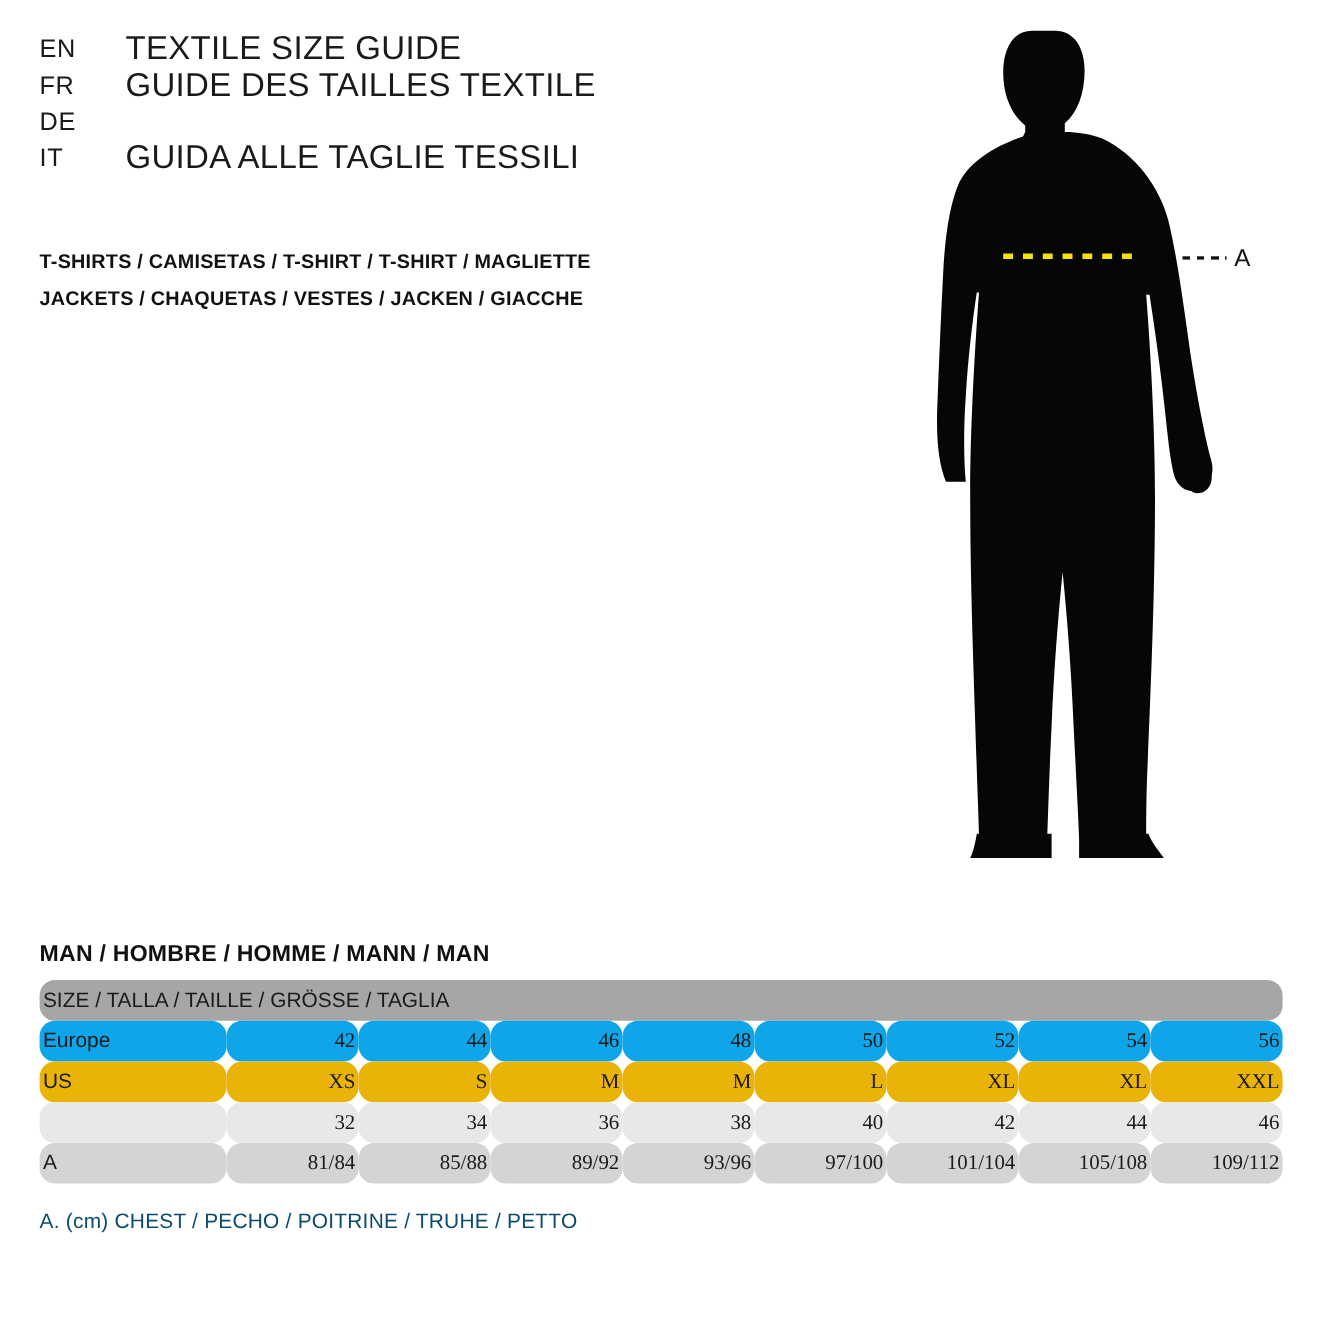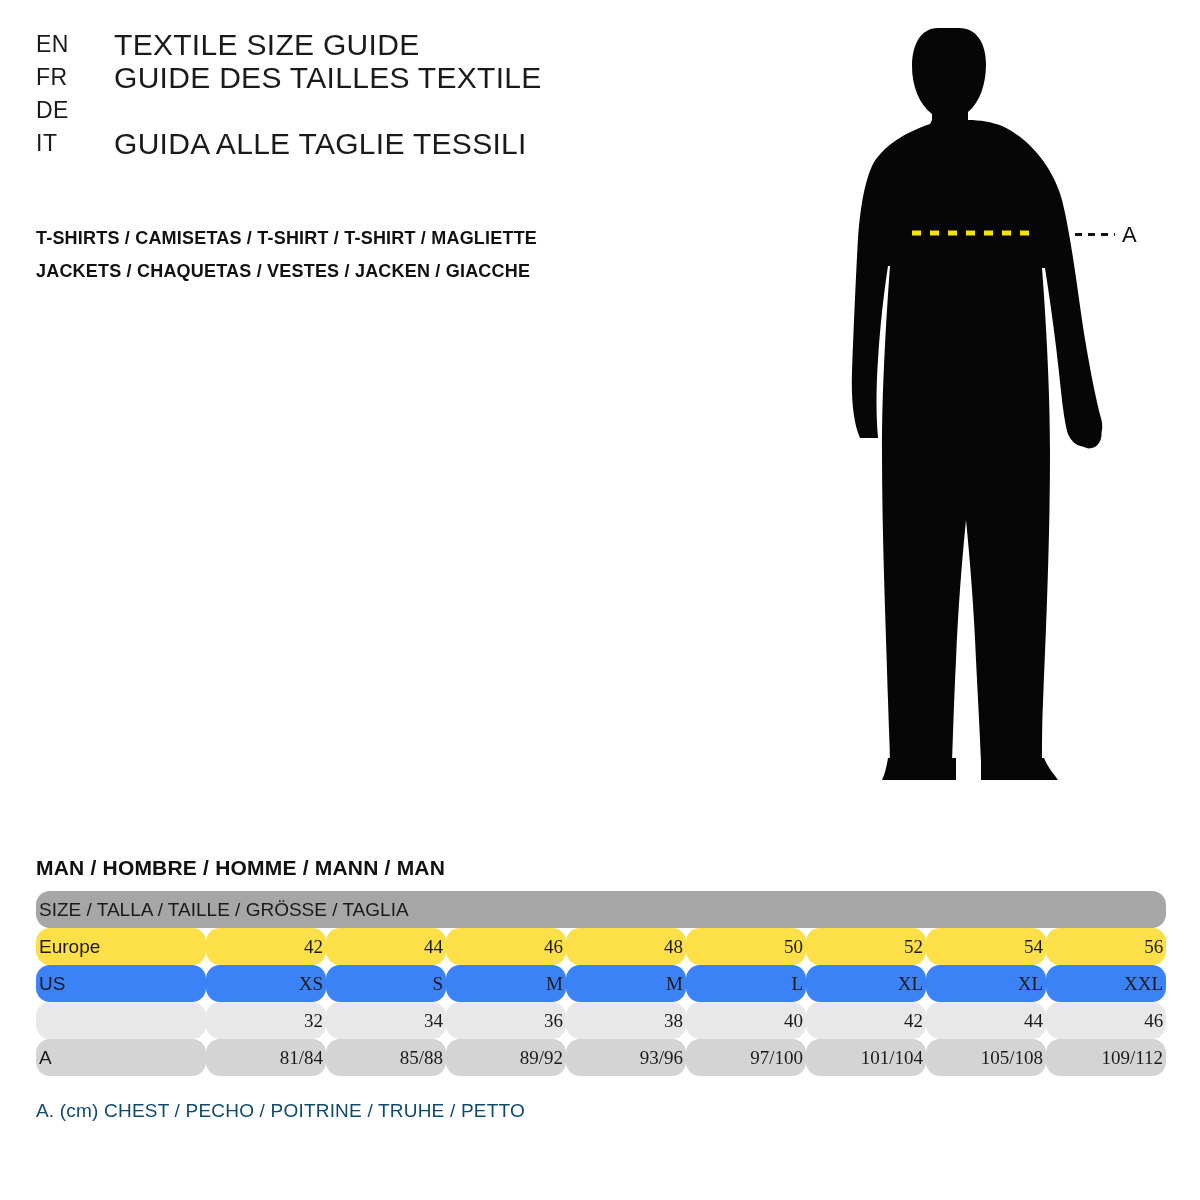--- a/index.html
+++ b/index.html
@@ -113,22 +113,22 @@
     border-radius: 14px;
   }
   .row-header td {
     background: #a6a6a6;
     font-size: 19px;
     color: #1a1a1a;
     text-align: left;
     padding-left: 7px;
     height: 32px;
   }
-  .row-light td { background: #fde047; }
-  .row-mid td { background: #3b82f6; }
+  .row-light td { background: #0ea5e9; }
+  .row-mid td { background: #eab308; }
   .row-dark td { background: #d4d4d4; }
   .row-light2 td { background: #e8e8e8; }
   td.label-cell {
     text-align: left;
     padding-left: 7px;
     color: #1a1a1a;
   }
   td.val-cell {
     text-align: right;
     color: #1a1a1a;

